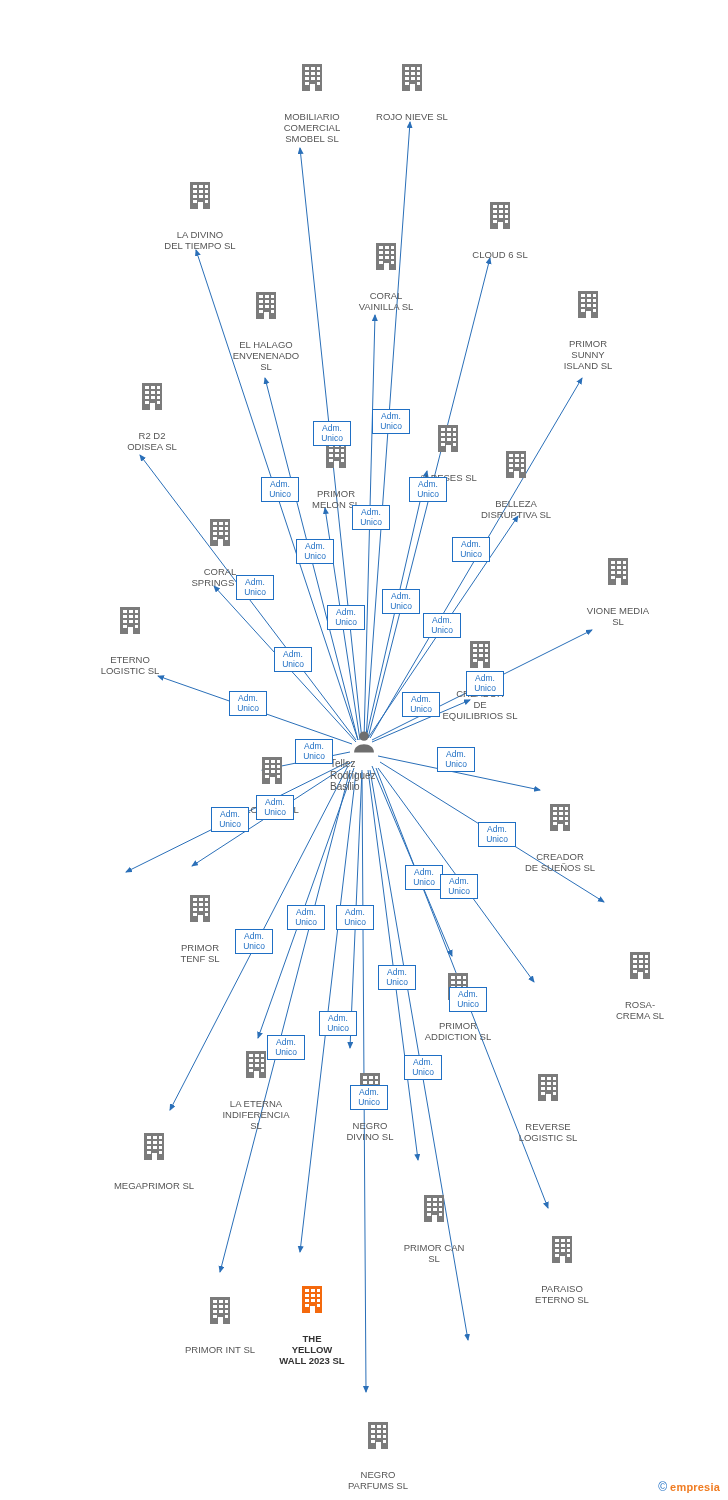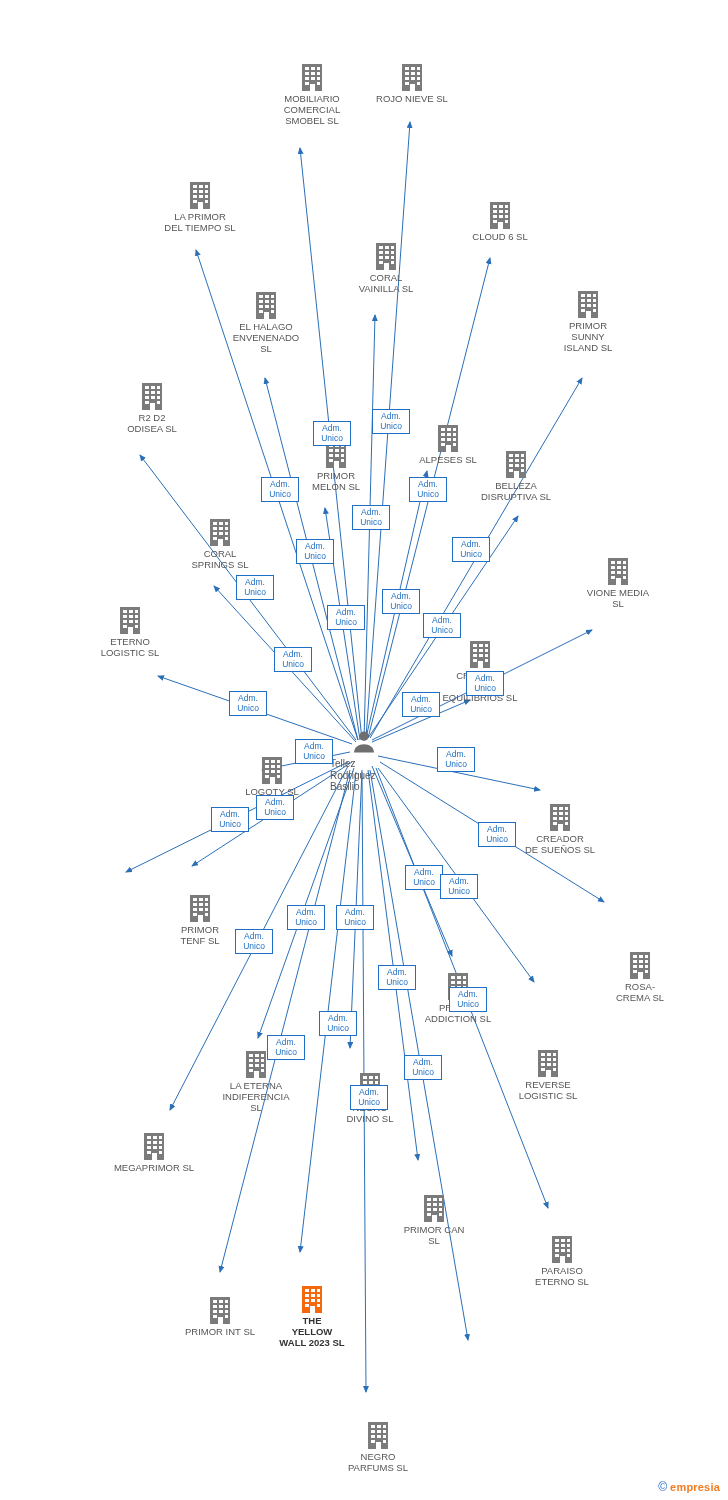--- a/index.html
+++ b/index.html
@@ -11,21 +11,21 @@
     overflow:hidden;
     color:#444;
   }
   #stage{position:absolute;left:0;top:0;width:728px;height:1500px;}
   svg.edges{position:absolute;left:0;top:0;width:728px;height:1500px;}
 
   .node{position:absolute;text-align:center;}
   .node .glyph{font-size:0;line-height:0;}
   .node .lbl{
     font-size:9.5px;line-height:11px;color:#555;
-    white-space:pre-line;margin-top:1px;
+    white-space:pre-line;margin-top:19px;
   }
   .company .lbl{color:#555;}
   .highlight .lbl{color:#333;font-weight:bold;}
 
   .person{position:absolute;text-align:left;}
   .person .lbl{font-size:10px;line-height:11.5px;color:#555;white-space:pre-line;margin-top:2px;}
 
   .badge{
     position:absolute;
     border:1px solid #1f6fc4;
@@ -166,21 +166,21 @@
             <rect x="18" y="10" width="3" height="3"></rect>
             <rect x="6" y="15" width="4" height="3"></rect>
             <rect x="12" y="15" width="4" height="3"></rect>
             <rect x="18" y="15" width="3" height="3"></rect>
             <rect x="6" y="20" width="4" height="3"></rect>
             <rect x="18" y="20" width="3" height="3"></rect>
             <rect x="11" y="22" width="5" height="7"></rect>
           </g>
         </svg>
       </div>
-      <div class="lbl">LA PRIMOR
+      <div class="lbl">LA DIVINO
 DEL TIEMPO  SL</div>
     </div>
     <div class="node company" style="left: 452px; top: 200px; width: 96px;">
       <div class="glyph" style="display: flex; justify-content: center;">
         <svg width="26" height="30" viewBox="0 0 26 30">
           <rect x="3" y="2" width="20" height="27" fill="#7b7b7b"></rect>
           <g fill="#ffffff">
             <rect x="6" y="5" width="4" height="3"></rect>
             <rect x="12" y="5" width="4" height="3"></rect>
             <rect x="18" y="5" width="3" height="3"></rect>
@@ -560,21 +560,21 @@
             <rect x="18" y="15" width="3" height="3"></rect>
             <rect x="6" y="20" width="4" height="3"></rect>
             <rect x="18" y="20" width="3" height="3"></rect>
             <rect x="11" y="22" width="5" height="7"></rect>
           </g>
         </svg>
       </div>
       <div class="lbl">PRIMOR
 ADDICTION  SL</div>
     </div>
-    <div class="node company" style="left: 500px; top: 1048px; width: 96px;">
+    <div class="node company" style="left: 500px; top: 1072px; width: 96px;">
       <div class="glyph" style="display: flex; justify-content: center;">
         <svg width="26" height="30" viewBox="0 0 26 30">
           <rect x="3" y="2" width="20" height="27" fill="#7b7b7b"></rect>
           <g fill="#ffffff">
             <rect x="6" y="5" width="4" height="3"></rect>
             <rect x="12" y="5" width="4" height="3"></rect>
             <rect x="18" y="5" width="3" height="3"></rect>
             <rect x="6" y="10" width="4" height="3"></rect>
             <rect x="12" y="10" width="4" height="3"></rect>
             <rect x="18" y="10" width="3" height="3"></rect>

